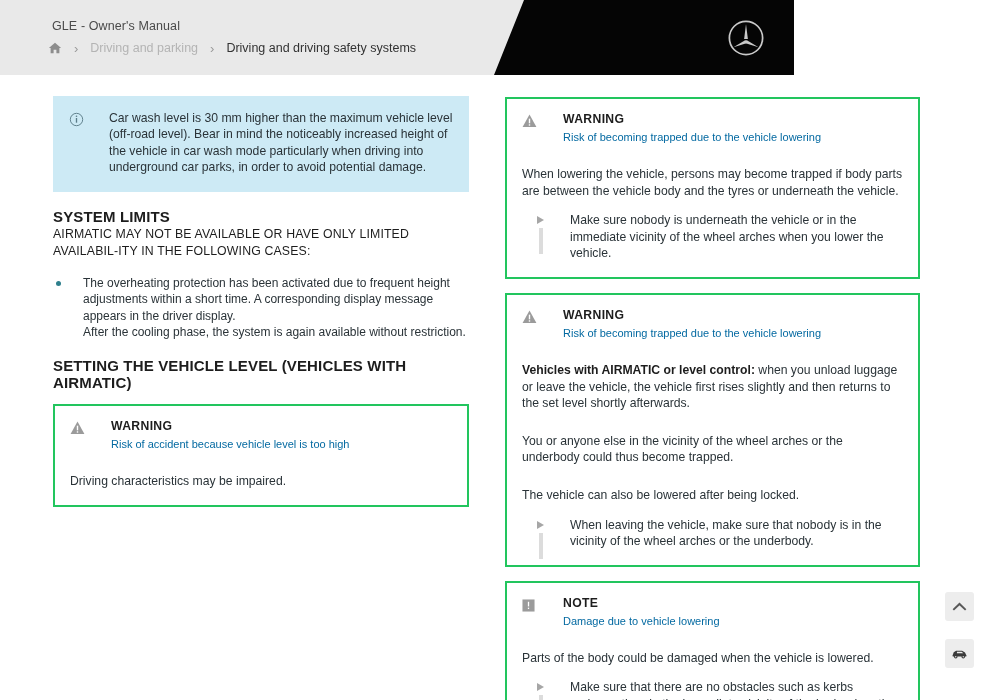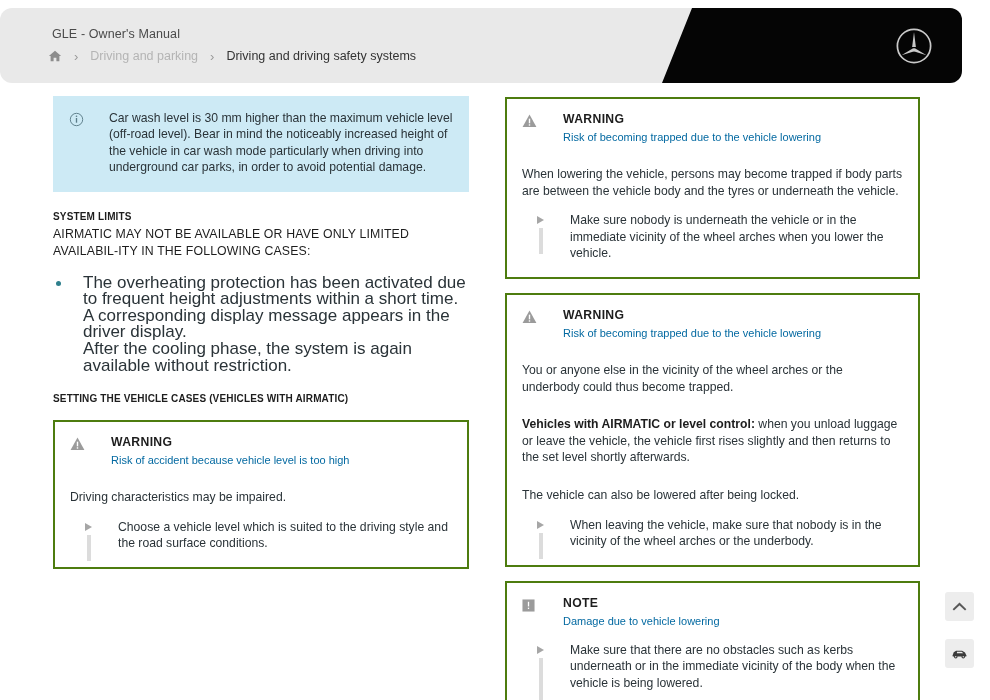--- a/index.html
+++ b/index.html
@@ -6,25 +6,24 @@
   html, body {
     width: 990px; height: 700px;
     font-family: "Liberation Sans", sans-serif;
     background: #ffffff;
     overflow: hidden;
   }
   .page { position: relative; width: 990px; height: 700px; background:#fff; }
 
   
   .header {
-    position: absolute; top: 8px; left: 0;
-    width: 962px; height: 75px;
+    position: absolute; top: 0; left: 0;
+    width: 794px; height: 75px;
     background: #e9e9e9;
     overflow: hidden;
-    border-radius: 12px;
   }
   .header-black {
     position: absolute; top: 0; right: 0;
     width: 300px; height: 75px;
     background: #050505;
     clip-path: polygon(30px 0, 300px 0, 300px 75px, 0 75px);
   }
   .mb-star {
     position: absolute; top: 19px; right: 29px;
     width: 38px; height: 38px;
@@ -59,44 +58,44 @@
     margin-bottom: 16px;
   }
   .info-icon { width: 24px; flex: 0 0 24px; padding-top: 2px; }
   .info-text {
     font-size: 12.2px; line-height: 16.4px; color: #2a3338;
     padding-left: 16px;
   }
 
   
   .h-sec {
-    font-size: 10px; font-weight: bold; color: #1d1d1d;
+    font-size: 15px; font-weight: bold; color: #1d1d1d;
     letter-spacing: .15px; line-height: 17px;
   }
   .h-sub {
     font-size: 12.3px; font-weight: normal; color: #1d1d1d;
     letter-spacing: .15px; line-height: 17px; margin-top: 1px;
   }
 
   
   .bullet-list { margin-top: 15px; }
   .bullet-row { display: flex; }
   .bullet-dot {
     flex: 0 0 30px; padding-top: 6px;
   }
   .bullet-dot i {
     display:block; width: 5px; height: 5px; border-radius: 50%;
     background: #2e7f8c; margin-left: 3px;
   }
-  .bullet-body { font-size: 17px; line-height: 16.6px; color: #2a3338; }
+  .bullet-body { font-size: 12px; line-height: 16.6px; color: #2a3338; }
   .bullet-body p + p { margin-top: 0px; }
 
   
   .alert {
-    border: 2px solid #4d7c0f;
+    border: 2px solid #22c55e;
     background: #ffffff;
     padding: 13px 15px 15px 15px;
     margin-bottom: 14px;
   }
   .alert-head { display: flex; align-items: flex-start; }
   .alert-ico { flex: 0 0 26px; padding-top: 2px; }
   .alert-head-text { padding-left: 15px; }
   .alert-title {
     font-size: 12.2px; font-weight: bold; color: #1d1d1d;
     letter-spacing: .35px; line-height: 15px;
@@ -191,44 +190,37 @@
           <div class="bullet-dot">
               <i></i>
             </div>
           <div class="bullet-body">
             <p>The overheating protection has been activated due to frequent height adjustments within a short time. A corresponding display message appears in the driver display.</p>
             <p>After the cooling phase, the system is again available without restriction.</p>
           </div>
         </div>
       </div>
 
-      <div class="h-sec" style="margin-top:16px;">SETTING THE VEHICLE CASES (VEHICLES WITH AIRMATIC)</div>
+      <div class="h-sec" style="margin-top:16px;">SETTING THE VEHICLE LEVEL (VEHICLES WITH AIRMATIC)</div>
 
       <div class="alert" style="margin-top:13px;">
         <div class="alert-head">
           <div class="alert-ico">
             <svg width="15" height="14" viewBox="0 0 16 15">
               <path d="M8 0.6 L15.4 14 L0.6 14 Z" fill="#9b9b9b"></path>
               <rect x="7.25" y="5" width="1.5" height="5" fill="#ffffff"></rect>
               <rect x="7.25" y="11" width="1.5" height="1.5" fill="#ffffff"></rect>
             </svg>
           </div>
           <div class="alert-head-text">
             <div class="alert-title">WARNING</div>
             <div class="alert-sub">Risk of accident because vehicle level is too high</div>
           </div>
         </div>
         <div class="alert-p">Driving characteristics may be impaired.</div>
-        <div class="action-row">
-          <div class="action-marker">
-            <div class="action-tri"></div>
-            <div class="action-bar"></div>
-          </div>
-          <div class="action-text">Choose a vehicle level which is suited to the driving style and the road surface conditions.</div>
-        </div>
       </div>
 
     </div>
 
     <div class="col-right">
 
       <div class="alert">
         <div class="alert-head">
           <div class="alert-ico">
             <svg width="15" height="14" viewBox="0 0 16 15">
@@ -259,24 +251,24 @@
               <path d="M8 0.6 L15.4 14 L0.6 14 Z" fill="#9b9b9b"></path>
               <rect x="7.25" y="5" width="1.5" height="5" fill="#ffffff"></rect>
               <rect x="7.25" y="11" width="1.5" height="1.5" fill="#ffffff"></rect>
             </svg>
           </div>
           <div class="alert-head-text">
             <div class="alert-title">WARNING</div>
             <div class="alert-sub">Risk of becoming trapped due to the vehicle lowering</div>
           </div>
         </div>
-        <div class="alert-p">You or anyone else in the vicinity of the wheel arches or the underbody could thus become trapped.</div>
         <div class="alert-p">
           <b>Vehicles with AIRMATIC or level control:</b><span> when you unload luggage or leave the vehicle, the vehicle first rises slightly and then returns to the set level shortly afterwards.</span>
         </div>
+        <div class="alert-p">You or anyone else in the vicinity of the wheel arches or the underbody could thus become trapped.</div>
         <div class="alert-p">The vehicle can also be lowered after being locked.</div>
         <div class="action-row">
           <div class="action-marker">
             <div class="action-tri"></div>
             <div class="action-bar"></div>
           </div>
           <div class="action-text">When leaving the vehicle, make sure that nobody is in the vicinity of the wheel arches or the underbody.</div>
         </div>
       </div>
 
@@ -287,20 +279,21 @@
               <rect x="0.5" y="0.5" width="13" height="13" fill="#9b9b9b"></rect>
               <rect x="6.3" y="3" width="1.4" height="5" fill="#ffffff"></rect>
               <rect x="6.3" y="9.3" width="1.4" height="1.5" fill="#ffffff"></rect>
             </svg>
           </div>
           <div class="alert-head-text">
             <div class="alert-title">NOTE</div>
             <div class="alert-sub">Damage due to vehicle lowering</div>
           </div>
         </div>
+        <div class="alert-p">Parts of the body could be damaged when the vehicle is lowered.</div>
         <div class="action-row">
           <div class="action-marker">
             <div class="action-tri"></div>
             <div class="action-bar" style="height:42px;"></div>
           </div>
           <div class="action-text">Make sure that there are no obstacles such as kerbs underneath or in the immediate vicinity of the body when the vehicle is being lowered.</div>
         </div>
       </div>
 
     </div>

